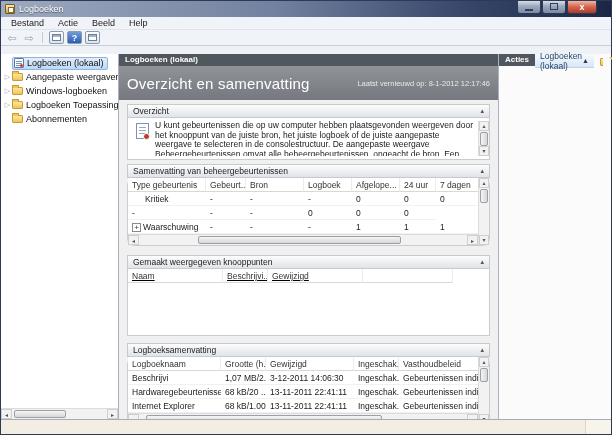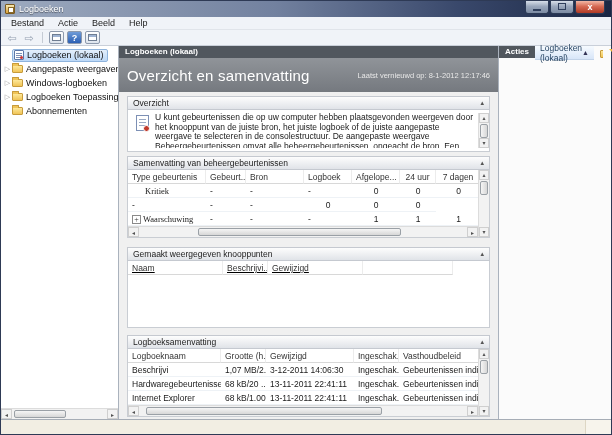--- a/index.html
+++ b/index.html
@@ -2,21 +2,21 @@
 <html><head>
 <meta charset="utf-8">
 <style>
   * { box-sizing: border-box; margin: 0; padding: 0; }
   html,body { width: 612px; height: 435px; font-family: "Liberation Sans", sans-serif; }
   body { background:#fff; }
 
   .win { width:612px; height:435px; border:1px solid #2e3a55; display:flex; flex-direction:column; background:#eef1f6; }
 
   
-  .titlebar { height:16px; flex:0 0 16px; display:flex; align-items:center; padding:0 2px 0 4px;
+  .titlebar { height:16px; flex:0 0 16px; display:flex; align-items:center; padding:0 10px 0 4px;
     background:linear-gradient(90deg,#9daabf 0%,#72819f 45%,#39486b 75%,#1b2744 100%); }
   .tb-icon { width:10px; height:10px; margin-right:4px; background:linear-gradient(180deg,#f7e8b0,#d9a33c); border:1px solid #7b5a1e; border-radius:1px; position:relative; }
   .tb-icon::after { content:""; position:absolute; left:2px; top:2px; width:4px; height:4px; background:#fff; border:1px solid #8a6a2a; }
   .tb-title { color:#fff; font-size:9px; text-shadow:0 1px 1px rgba(0,0,0,.5); flex:1; }
   .win-btns { display:flex; gap:1px; align-self:flex-start; margin-right:4px; }
   .wbtn { width:24px; height:13px; border:1px solid #2d3b57; border-top:none; border-radius:0 0 3px 3px;
     background:linear-gradient(180deg,#d7dee9,#9aa7bc 45%,#7c8ba3); color:#30405e; font-size:8px; line-height:12px; text-align:center; }
   .wbtn i { display:block; margin:7px auto 0; }
   .btn-min i { width:8px; height:2px; background:#2f3e5c; margin-top:8px; }
   .btn-max i { width:8px; height:7px; border:1px solid #2f3e5c; margin-top:2px; background:transparent; }
@@ -27,21 +27,21 @@
   .menu-item { font-size:9px; color:#1d1d1d; padding:0 6px; }
   .toolbar { height:16px; flex:0 0 16px; background:#f0f3f8; border-bottom:1px solid #c9cfd9; display:flex; align-items:center; padding-left:4px; gap:3px; }
   .nav-arrow { font-size:11px; color:#94a0b0; line-height:14px; width:14px; text-align:center; }
   .tb-sep { width:1px; height:11px; background:#c5cbd4; margin:0 3px; }
   .tool-btn { width:15px; height:13px; border:1px solid #8d99ac; border-radius:2px; background:linear-gradient(180deg,#ffffff,#dde4ee); position:relative; }
   .tool-btn i { position:absolute; left:2px; top:2px; right:2px; bottom:2px; border:1px solid #6f7d92; background:#fff; }
   .tool-btn i::before { content:""; position:absolute; left:0; right:0; top:0; height:2px; background:#9fb4d4; }
   .tool-btn.help { background:linear-gradient(180deg,#6f9bd8,#2b5fb4); color:#fff; font-size:9px; font-weight:bold; text-align:center; line-height:12px; }
 
   
-  .body-row { flex:1; display:flex; min-height:0; background:#f9a8d4; }
+  .body-row { flex:1; display:flex; min-height:0; background:#f9a8d4;margin-top:8px; }
 
   
   .tree { width:118px; flex:0 0 118px; background:#fff; border-right:1px solid #aab2bd; display:flex; flex-direction:column; padding-top:2px; }
   .tree-item { display:flex; align-items:center; height:14px; font-size:9px; color:#111; padding-left:2px; white-space:nowrap; overflow:hidden; }
   .tree-item .expander { width:9px; font-size:7px; color:#9a9a9a; text-align:center; flex:0 0 9px; }
   .tree-item.selected .row-hl { display:flex; align-items:center; background:linear-gradient(180deg,#e4effb,#bcd8f7); border:1px solid #8fb4dd; border-radius:2px; padding:0 3px 0 1px; height:13px; }
   .row-hl { display:flex; align-items:center; gap:3px; }
   .folder-icon { width:11px; height:8px; background:linear-gradient(180deg,#fde89a,#f0c457); border:1px solid #c79b3b; border-radius:1px; position:relative; flex:0 0 11px; }
   .folder-icon::before { content:""; position:absolute; left:-1px; top:-3px; width:5px; height:2px; background:#f0c457; border:1px solid #c79b3b; border-bottom:none; border-radius:1px 1px 0 0; }
   .ev-icon { width:10px; height:10px; background:#fff; border:1px solid #5b77a8; border-radius:1px; position:relative; flex:0 0 10px; }
@@ -70,30 +70,30 @@
   .ov-box { display:flex; padding:3px 0 3px 6px; height:42px; }
   .ov-doc-icon { width:13px; height:16px; background:#fff; border:1px solid #7d90b5; position:relative; flex:0 0 13px; margin:2px 6px 0 2px; }
   .ov-doc-icon::before { content:""; position:absolute; left:2px; top:3px; width:7px; height:1px; background:#9aa9c4; box-shadow:0 3px 0 #9aa9c4, 0 6px 0 #9aa9c4; }
   .ov-doc-icon::after { content:""; position:absolute; right:-2px; bottom:-2px; width:5px; height:5px; background:#c0392b; border-radius:50%; border:1px solid #fff; }
   .ov-text { flex:1; font-size:8.5px; line-height:9.6px; color:#1a1a1a; overflow:hidden; padding-right:4px; }
   .vscroll { width:11px; flex:0 0 11px; display:flex; flex-direction:column; background:#f2f2f2; border-left:1px solid #dcdcdc; }
   .vscroll .arr { height:10px; font-size:6px; color:#555; text-align:center; line-height:9px; background:#f2f2f2; border:1px solid #cfcfcf; }
   .vscroll .track { flex:1; position:relative; }
   .vscroll .thumb { position:absolute; left:1px; right:1px; top:1px; height:14px; background:linear-gradient(90deg,#f5f5f5,#d7d7d7); border:1px solid #9aa0a6; border-radius:2px; }
 
-  .tbl-wrap { display:flex; }
+  .tbl-wrap { display:flex;border-radius:8px; }
   .tbl { flex:1; min-width:0; }
   .grid { display:grid; }
   .grid-sum { grid-template-columns:78px 40px 58px 48px 48px 36px 45px; }
   .grid-recent { grid-template-columns:95px 45px 95px 90px 1fr;text-decoration:underline; }
   .grid-log { grid-template-columns:93px 45px 88px 45px 82px; }
   .hcell { font-size:8.5px; color:#333; padding:2px 4px 1px 4px; border-bottom:1px solid #d8d8d8; border-right:1px solid #ececec; white-space:nowrap; overflow:hidden; background:#fff; }
   .cell { font-size:8.5px; color:#1a1a1a; padding:2px 4px 1px 4px; white-space:nowrap; overflow:hidden; border-bottom:1px solid #eef2f6; }
-  .num { text-align:center; }
-  .first { display:flex; align-items:flex-end; gap:2px;font-family:Liberation Serif, serif; }
+  .num { text-align:left; }
+  .first { display:flex; align-items:flex-end; gap:2px; }
   .indent { width:11px; flex:0 0 11px; }
   .plus-box { width:9px; height:9px; flex:0 0 9px; border:1px solid #8a8a8a; background:#fff; font-size:8px; line-height:7px; text-align:center; color:#333; }
   .empty-body { height:52px; background:#fff; }
 
   .sec-gap-s { height:4px; } .sec-gap-m { height:9px; } .sec-gap-l { height:7px; }
 
   
   .actions { width:112px; flex:0 0 112px; background:#fbfbfb; display:flex; flex-direction:row; }
   .act-title { height:12px; flex:0 0 12px; background:#51575e; color:#fff; font-size:8px; font-weight:bold; padding:1px 6px; }
   .act-group { height:14px; flex:0 0 14px; background:linear-gradient(180deg,#f6faff,#d8e6f8); border-bottom:1px solid #c2d3e8; display:flex; align-items:center; justify-content:space-between; padding:0 5px; font-size:8.5px; color:#1e3c5c; }

